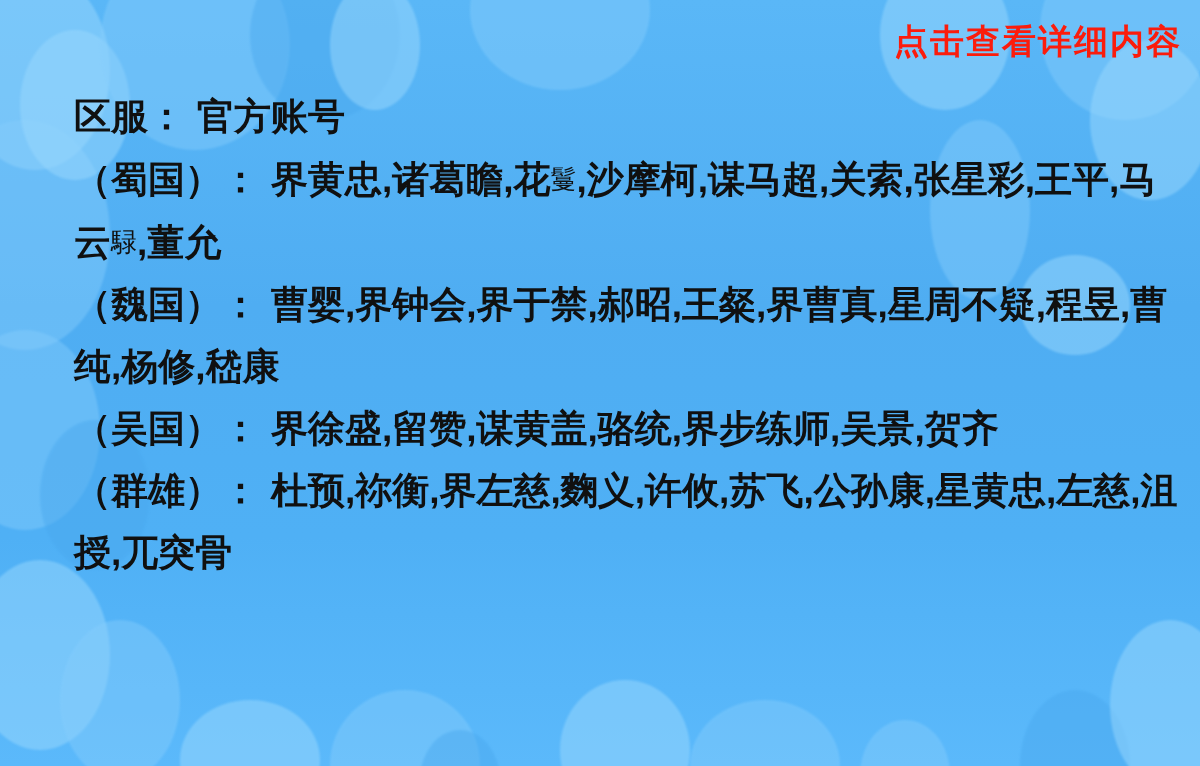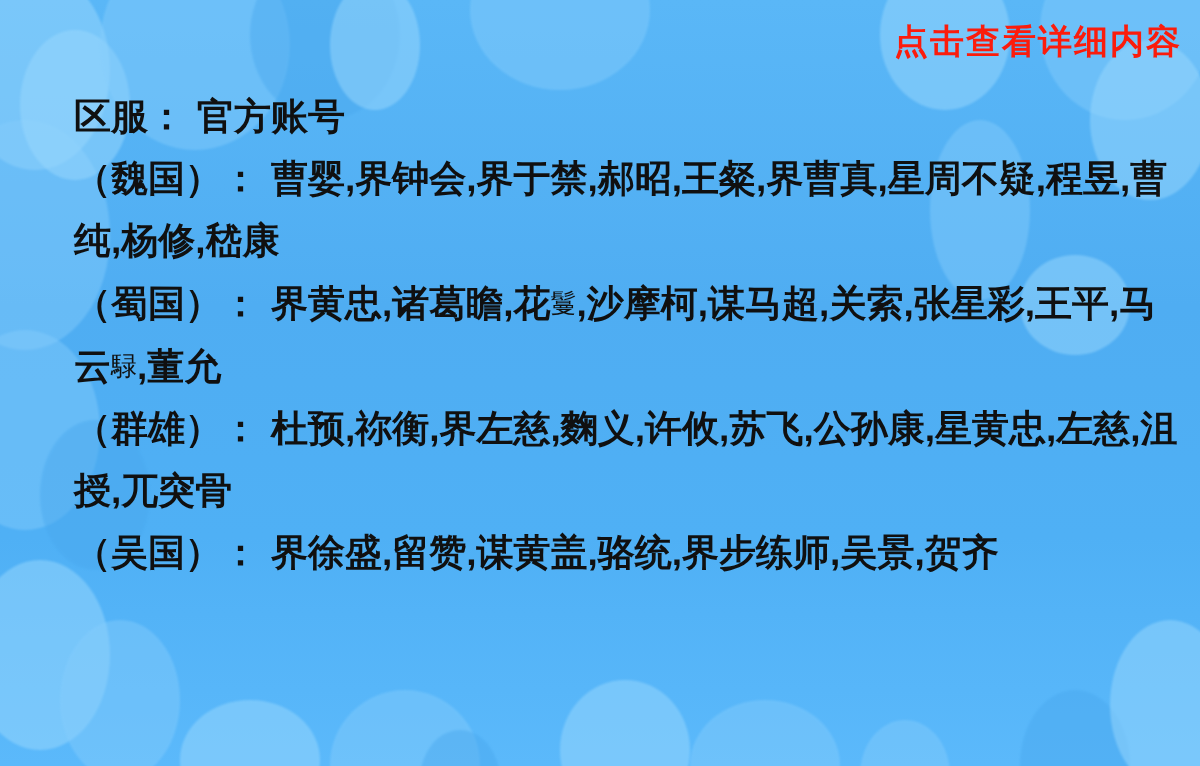--- a/index.html
+++ b/index.html
@@ -113,30 +113,30 @@
 
     <div class="body-text">
 
       <div class="line">
         <span>区服：</span><span class="kv-gap"></span><span>官方账号</span>
       </div>
 
 
 
       <div class="line">
+        <span>（蜀国）：</span><span class="kv-gap"></span><span>界黄忠,诸葛瞻,花</span><span class="rare">鬘</span><span>,沙摩柯,谋马超,关索,张星彩,王平,马云</span><span class="rare">騄</span><span>,董允</span>
+      </div>
+
+      <div class="line">
         <span>（魏国）：</span><span class="kv-gap"></span><span>曹婴,界钟会,界于禁,郝昭,王粲,界曹真,星周不疑,程昱,曹纯,杨修,嵇康</span>
       </div>
 
       <div class="line">
-        <span>（蜀国）：</span><span class="kv-gap"></span><span>界黄忠,诸葛瞻,花</span><span class="rare">鬘</span><span>,沙摩柯,谋马超,关索,张星彩,王平,马云</span><span class="rare">騄</span><span>,董允</span>
+        <span>（吴国）：</span><span class="kv-gap"></span><span>界徐盛,留赞,谋黄盖,骆统,界步练师,吴景,贺齐</span>
       </div>
 
       <div class="line">
         <span>（群雄）：</span><span class="kv-gap"></span><span>杜预,祢衡,界左慈,麴义,许攸,苏飞,公孙康,星黄忠,左慈,沮授,兀突骨</span>
-      </div>
-
-      <div class="line">
-        <span>（吴国）：</span><span class="kv-gap"></span><span>界徐盛,留赞,谋黄盖,骆统,界步练师,吴景,贺齐</span>
       </div>
 
     </div>
   </div>
 </div>
 
 </body></html>

